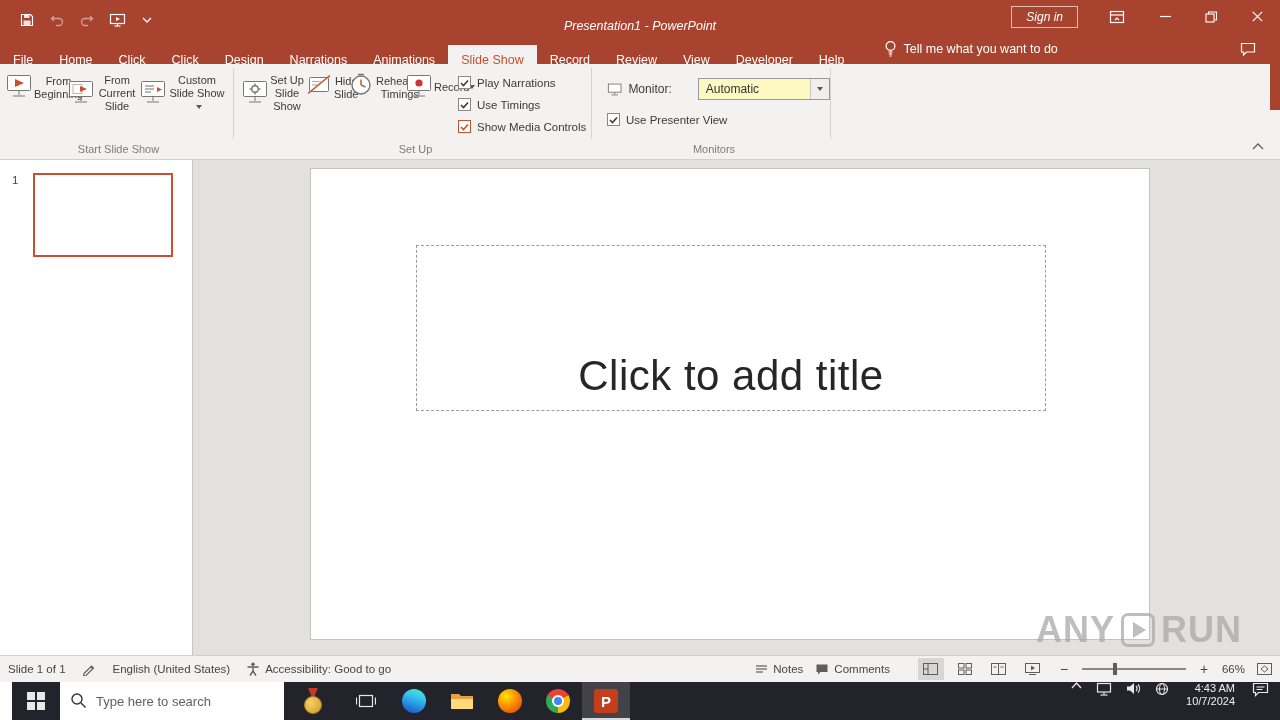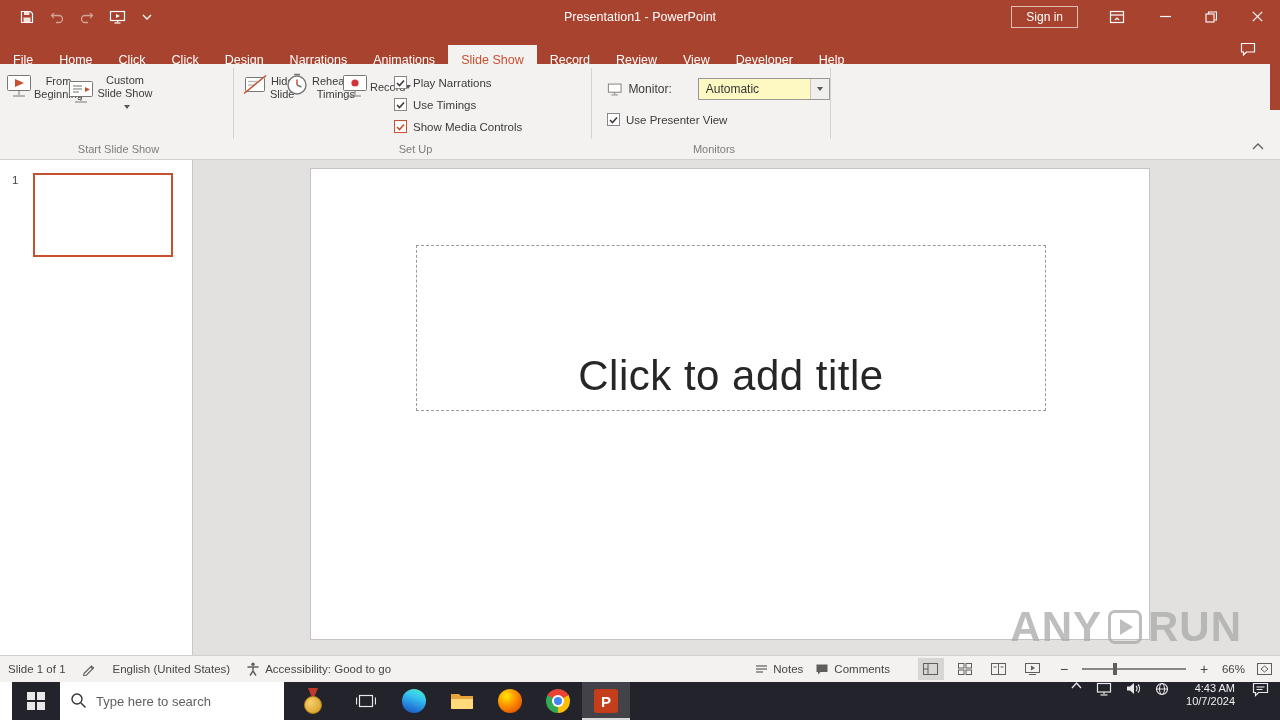--- a/index.html
+++ b/index.html
@@ -2,21 +2,21 @@
 <html><head>
 <meta charset="utf-8">
 <style>
   * { box-sizing: border-box; margin: 0; padding: 0; }
   html,body { width:1280px; height:720px; overflow:hidden; }
   body { font-family:"Liberation Sans","DejaVu Sans",sans-serif; font-size:12px; color:#3B3B3B; background:#fff; }
   button { background:none; border:0; padding:0; font:inherit; color:inherit; cursor:default; }
   .screen { position:relative; width:1280px; height:720px; background:#fff; }
 
   
-  .titlebar { position:absolute; top:0; left:0; right:0; height:33px; background:#A8432F; display:flex; align-items:center; color:#fff; }
+  .titlebar { position:absolute; top:0; left:0; right:0; height:33px; background:#A8432F; display:flex; align-items:flex-end; color:#fff;font-style:italic; }
   .qat { display:flex; align-items:center; gap:4px; padding-left:14px; }
   .qat-btn { width:26px; height:26px; display:flex; align-items:center; justify-content:center; }
   .qat-btn.dim { opacity:.5; }
   .tb-title { position:absolute; left:50%; transform:translateX(-50%); font-size:12.5px; white-space:nowrap; }
   .tb-right { margin-left:auto; display:flex; align-items:center; height:100%; }
   .signin { border:1px solid rgba(255,255,255,.65); padding:3px 14px; font-size:12px; margin-right:22px; color:#fff; }
   .tb-ic { width:34px; height:33px; display:flex; align-items:center; justify-content:center; margin-right:8px; }
   .win-btn { width:46px; height:33px; display:flex; align-items:center; justify-content:center; }
 
   
@@ -55,21 +55,21 @@
   .thumb { position:absolute; left:33px; top:13px; width:140px; height:84px; background:#fff; border:2px solid #C8502E; }
 
   
   .canvas { position:absolute; top:160px; left:193px; right:0; bottom:65px; background:#E3E1E0; }
   .slide { position:absolute; left:117px; top:8px; width:840px; height:472px; background:#fff; border:1px solid #C5C3C1; }
   .ph { position:absolute; border:1px dashed #9B9B9B; display:flex; justify-content:center; }
   .title-ph { left:105px; top:76px; width:630px; height:166px; align-items:flex-end; }
   .title-ph span { font-size:42px; font-weight:300; letter-spacing:.5px; color:#262626; padding-bottom:10px; white-space:nowrap; }
   .sub-ph { left:105px; top:250px; width:630px; height:112px; align-items:flex-start; }
   .sub-ph span { font-size:17px; color:#262626; padding-top:2px; }
-  .watermark { position:absolute; right:38px; bottom:4px; display:flex; align-items:center; gap:6px; color:#A9A9A9; opacity:.75; font-weight:bold; font-size:42px; letter-spacing:1px; }
+  .watermark { position:absolute; right:38px; bottom:4px; display:flex; align-items:center; gap:6px; color:#A9A9A9; opacity:.75; font-weight:bold; font-size:36px; letter-spacing:1px; }
   .wm-logo { width:34px; height:34px; border:3px solid #A9A9A9; border-radius:7px; display:inline-flex; align-items:center; justify-content:center; }
   .wm-logo i { display:block; width:0; height:0; border-top:8px solid transparent; border-bottom:8px solid transparent; border-left:13px solid #A9A9A9; margin-left:3px; }
 
   
   .statusbar { position:absolute; left:0; right:0; bottom:38px; height:27px; background:#F3F2F1; border-top:1px solid #D2D0CE; display:flex; align-items:center; padding:0 8px; font-size:11.5px; color:#484644; }
   .sb-item { display:flex; align-items:center; gap:5px; white-space:nowrap; }
   .sb-left { display:flex; align-items:center; gap:16px; }
   .sb-right { margin-left:auto; display:flex; align-items:center; gap:12px; }
   .viewbtns { display:flex; align-items:center; gap:8px; margin-left:16px; }
   .viewbtn { width:26px; height:22px; display:flex; align-items:center; justify-content:center; }
@@ -181,20 +181,29 @@
     <div class="tab">Click</div>
     <div class="tab">Design</div>
     <div class="tab">Narrations</div>
     <div class="tab">Animations</div>
     <div class="tab active">Slide Show</div>
     <div class="tab">Record</div>
     <div class="tab">Review</div>
     <div class="tab">View</div>
     <div class="tab">Developer</div>
     <div class="tab">Help</div>
+    <div class="tellme">
+      <svg width="13" height="17" viewBox="0 0 13 17">
+          <circle cx="6.5" cy="6" r="4.4" fill="none" stroke="#fff" stroke-width="1.2"></circle>
+          <line x1="4.6" y1="12" x2="8.4" y2="12" stroke="#fff" stroke-width="1.2"></line>
+          <line x1="4.9" y1="14" x2="8.1" y2="14" stroke="#fff" stroke-width="1.2"></line>
+          <line x1="5.6" y1="16" x2="7.4" y2="16" stroke="#fff" stroke-width="1.2"></line>
+        </svg>
+      <span>Tell me what you want to do</span>
+    </div>
     <button class="feedback">
       <svg width="16" height="14" viewBox="0 0 16 14">
           <path d="M1.5 1.5 h13 v8.5 h-8 l-3 3 v-3 h-2 z" fill="none" stroke="#fff" stroke-width="1.2"></path>
         </svg>
     </button>
   </div>
 
   <div class="ribbon">
 
     <div class="rgroup" style="left:4px; width:229px;">
@@ -202,20 +211,32 @@
         <button class="rbtn" style="width:62px">
           <span class="rbtn-ic">
             <svg width="30" height="28" viewBox="0 0 30 28">
                 <rect x="3.5" y="3.5" width="23" height="15" rx="1" fill="#fff" stroke="#797775"></rect>
                 <polygon points="11,7 20,11 11,15" fill="#C8502E"></polygon>
                 <line x1="15" y1="18.5" x2="15" y2="23" stroke="#797775"></line>
                 <line x1="9" y1="24" x2="21" y2="24" stroke="#797775"></line>
               </svg>
           </span>
           <span class="rbtn-lb">From Beginning</span>
+        </button>
+        <button class="rbtn" style="width:72px">
+          <span class="rbtn-ic">
+            <svg width="30" height="28" viewBox="0 0 30 28">
+                <rect x="3.5" y="3.5" width="23" height="15" rx="1" fill="#fff" stroke="#797775"></rect>
+                <rect x="7" y="6.5" width="9" height="9" fill="none" stroke="#B9B7B5"></rect>
+                <polygon points="14,8 21,11 14,14" fill="#C8502E"></polygon>
+                <line x1="15" y1="18.5" x2="15" y2="23" stroke="#797775"></line>
+                <line x1="9" y1="24" x2="21" y2="24" stroke="#797775"></line>
+              </svg>
+          </span>
+          <span class="rbtn-lb">From Current Slide</span>
         </button>
         <button class="rbtn" style="width:88px">
           <span class="rbtn-ic">
             <svg width="30" height="28" viewBox="0 0 30 28">
                 <rect x="3.5" y="3.5" width="23" height="15" rx="1" fill="#fff" stroke="#797775"></rect>
                 <line x1="7" y1="8" x2="16" y2="8" stroke="#9B9997" stroke-width="1.4"></line>
                 <line x1="7" y1="11" x2="16" y2="11" stroke="#9B9997" stroke-width="1.4"></line>
                 <line x1="7" y1="14" x2="13" y2="14" stroke="#9B9997" stroke-width="1.4"></line>
                 <polygon points="19,9 24,11.5 19,14" fill="#C8502E"></polygon>
                 <line x1="15" y1="18.5" x2="15" y2="23" stroke="#797775"></line>
@@ -224,20 +245,35 @@
           </span>
           <span class="rbtn-lb"><span>Custom Slide Show</span><i class="tri"></i></span>
         </button>
       </div>
       <div class="rgroup-label">Start Slide Show</div>
     </div>
     <div class="gsep" style="left:233px"></div>
 
     <div class="rgroup" style="left:240px; width:351px;">
       <div class="rbtn-row">
+        <button class="rbtn" style="width:64px">
+          <span class="rbtn-ic">
+            <svg width="30" height="28" viewBox="0 0 30 28">
+                <rect x="3.5" y="3.5" width="23" height="15" rx="1" fill="#fff" stroke="#797775"></rect>
+                <circle cx="15" cy="11" r="3.2" fill="none" stroke="#797775" stroke-width="1.4"></circle>
+                <line x1="15" y1="5.5" x2="15" y2="7.5" stroke="#797775" stroke-width="1.4"></line>
+                <line x1="15" y1="14.5" x2="15" y2="16.5" stroke="#797775" stroke-width="1.4"></line>
+                <line x1="9.5" y1="11" x2="11.5" y2="11" stroke="#797775" stroke-width="1.4"></line>
+                <line x1="18.5" y1="11" x2="20.5" y2="11" stroke="#797775" stroke-width="1.4"></line>
+                <line x1="15" y1="18.5" x2="15" y2="23" stroke="#797775"></line>
+                <line x1="9" y1="24" x2="21" y2="24" stroke="#797775"></line>
+              </svg>
+          </span>
+          <span class="rbtn-lb">Set Up Slide Show</span>
+        </button>
         <button class="rbtn" style="width:42px">
           <span class="rbtn-ic">
             <svg width="30" height="28" viewBox="0 0 30 28">
                 <rect x="5.5" y="5.5" width="19" height="14" rx="1" fill="#fff" stroke="#797775"></rect>
                 <line x1="8" y1="9.5" x2="17" y2="9.5" stroke="#B9B7B5" stroke-width="1.3"></line>
                 <line x1="8" y1="13" x2="14" y2="13" stroke="#B9B7B5" stroke-width="1.3"></line>
                 <line x1="4" y1="21.5" x2="26" y2="3.5" stroke="#C8502E" stroke-width="1.6"></line>
               </svg>
           </span>
           <span class="rbtn-lb">Hide Slide</span>

